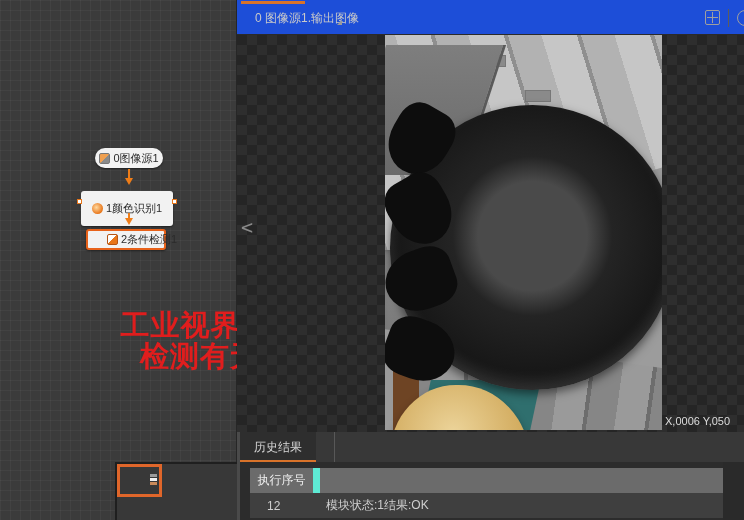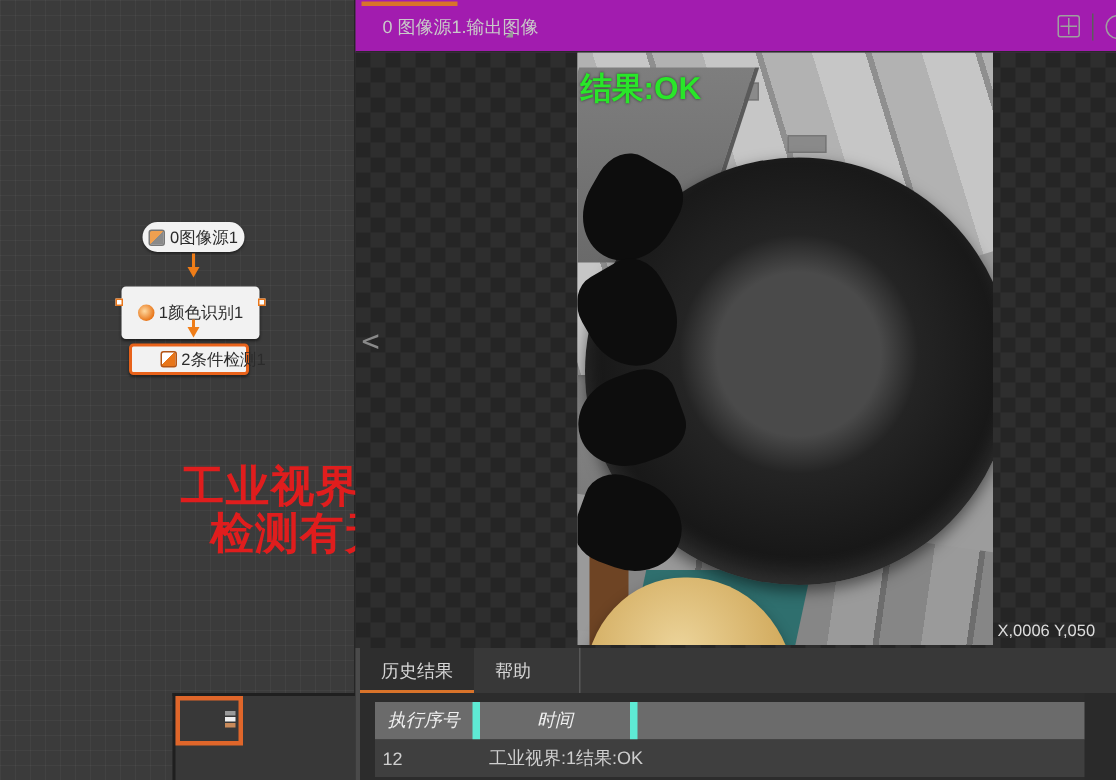--- a/index.html
+++ b/index.html
@@ -44,21 +44,21 @@
   .mm-n1 { background:#9a9a9a; } .mm-n2 { background:#f0f0f0; } .mm-n3 { background:#c98a5a; }
 
   
   .red-overlay { position:absolute; left:55px; top:310px; width:350px; text-align:center;
     color:#e01d1d; font-weight:bold; line-height:31px; font-size:29px; letter-spacing:1px;
     pointer-events:none; }
 
   
   .right-panel { position:absolute; left:237px; top:0; width:507px; height:520px; background:#2a2a2a; }
 
-  .view-header { position:absolute; left:0; top:0; width:507px; height:35px; background:#a21caf;
+  .view-header { position:absolute; left:0; top:0; width:507px; height:35px; background:#1d4ed8;
     border-bottom:1px solid #2a2a2a; }
   .view-tab-accent { position:absolute; left:4px; top:1px; width:64px; height:3px; background:#d9732a; }
   .view-title { position:absolute; left:18px; top:10px; font-size:12px; color:#c9c9c9; }
   .title-corner { position:absolute; left:100px; top:20px; width:0; height:0;
     border-left:5px solid transparent; border-bottom:5px solid #9a9a9a; }
   .hdr-icons { position:absolute; right:0; top:0; height:35px; display:flex; align-items:center; gap:8px; padding-right:0; }
   .ic-grid { width:15px; height:15px; border:1px solid #9f9f9f; border-radius:2px; position:relative; }
   .ic-grid:before { content:""; position:absolute; left:6px; top:1px; width:1px; height:11px; background:#9f9f9f; }
   .ic-grid:after  { content:""; position:absolute; left:1px; top:6px; width:11px; height:1px; background:#9f9f9f; }
   .ic-sep { width:1px; height:18px; background:#5c5c5c; }
@@ -113,23 +113,23 @@
   .tab { padding:0 14px; display:flex; align-items:center; font-size:12px; color:#d6d6d6; cursor:pointer; position:relative; }
   .tab.active { background:#2e2e2e; }
   .tab.active:after { content:""; position:absolute; left:0; right:0; bottom:0; height:2px; background:#d9732a; }
   .tab-sep { width:1px; height:30px; background:#585858; margin-left:18px; }
 
   .tbl-header { position:absolute; left:10px; top:36px; right:0; height:25px; background:#6b6b6b;
     display:flex; color:#efefef; font-size:12px; }
   .tbl-row { position:absolute; left:10px; top:61px; right:0; height:25px; background:#3f3f3f;
     display:flex; color:#cfcfcf; font-size:12px; }
   .c1 { width:70px; } .c2 { width:105px; } .c3 { flex:1; }
-  .tbl-header .cell { display:flex; align-items:center; justify-content:center; border-right:5px solid #5eead4;font-style:italic; }
+  .tbl-header .cell { display:flex; align-items:center; justify-content:center; border-right:7px solid #5eead4; }
   .tbl-row .cell { display:flex; align-items:center; padding-left:6px; }
-  .tbl-row .c1 { padding-left:5px; }
+  .tbl-row .c1 { padding-left:17px; }
 </style>
 </head>
 <body>
 
 <div class="app">
 
   <div class="flow-panel">
 
     <div class="node node-pill">
       <span class="nicon icon-imgsrc"></span>
@@ -195,36 +195,33 @@
         <div class="ph-circle">
           <div class="ph-petal p1"></div>
           <div class="ph-petal p2"></div>
           <div class="ph-petal p3"></div>
           <div class="ph-petal p4"></div>
           <div class="ph-grease"></div>
 
         </div>
       </div>
 
-      <div class="result-text">结果:OK</div>
       <div class="coords">X,0006 Y,050</div>
     </div>
 
     <div class="bottom-panel">
       <div class="tabbar">
         <div class="tab active">历史结果</div>
-        <div class="tab">帮助</div>
         <div class="tab-sep"></div>
       </div>
 
       <div class="tbl-header">
         <div class="cell c1">执行序号</div>
-        <div class="cell c2">时间</div>
       </div>
 
       <div class="tbl-row">
         <div class="cell c1">12</div>
-        <div class="cell c3">工业视界:1结果:OK</div>
+        <div class="cell c3">模块状态:1结果:OK</div>
       </div>
     </div>
 
   </div>
 </div>
 
 </body></html>

